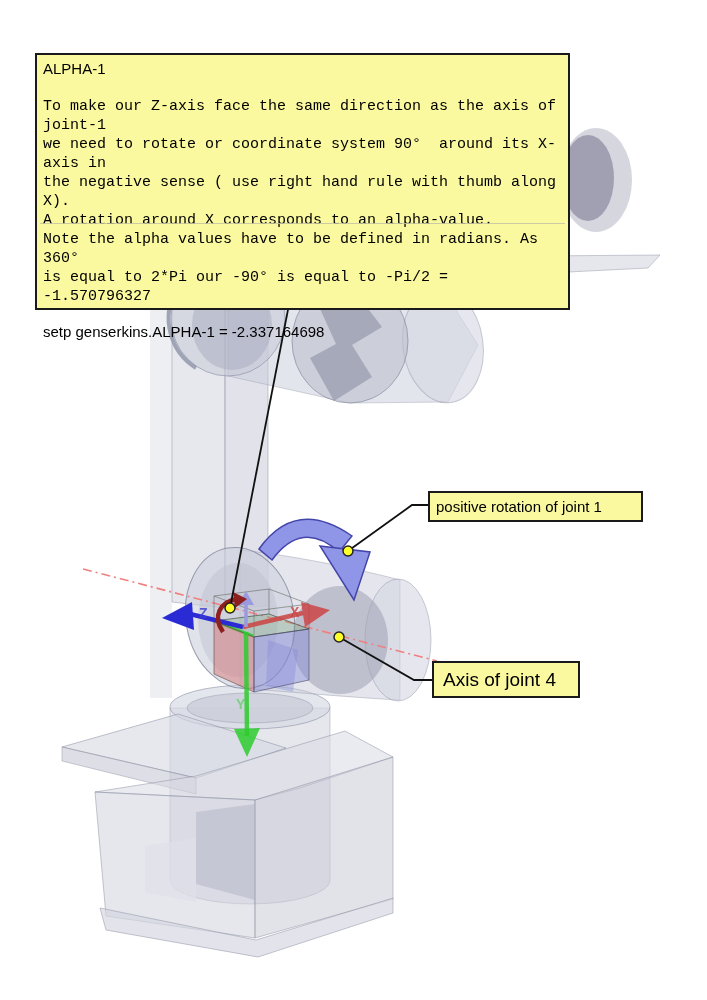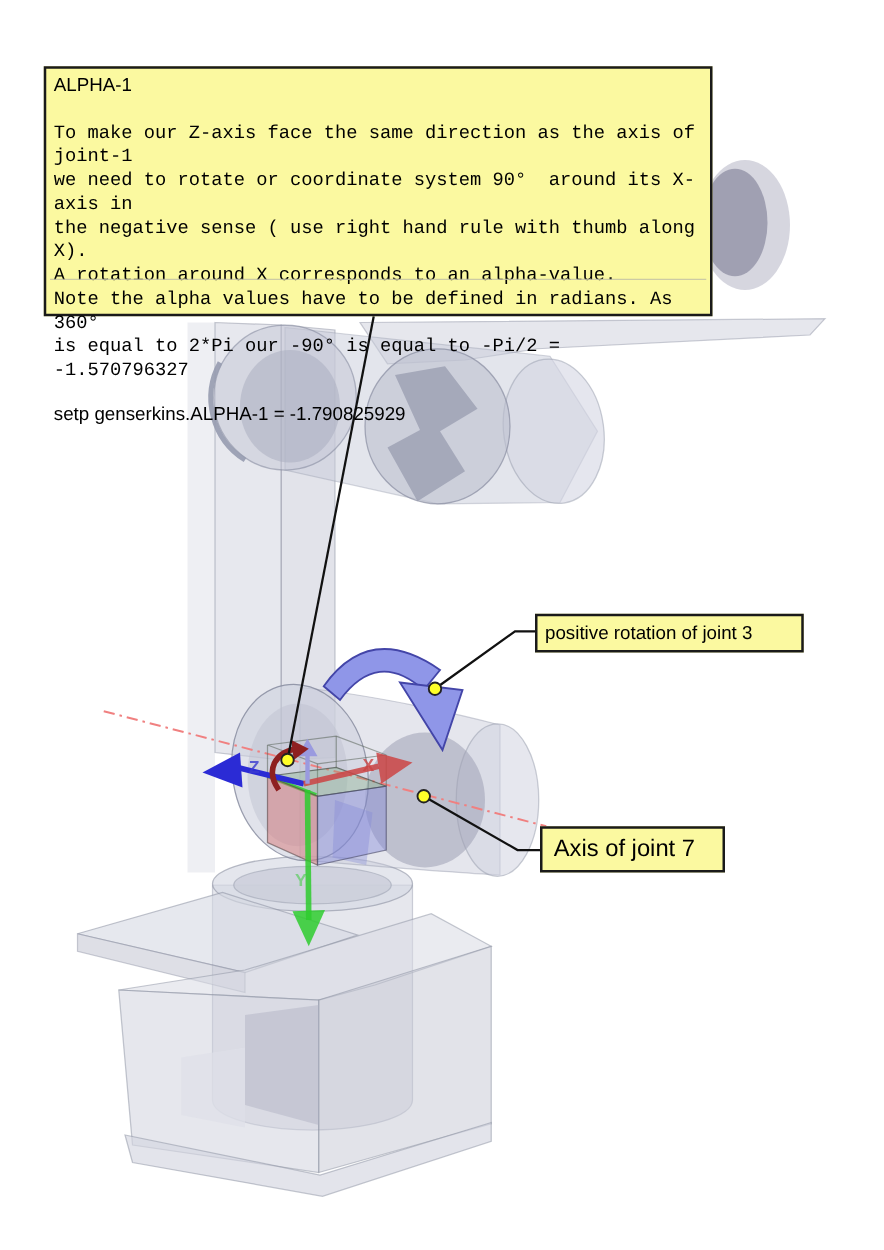--- a/index.html
+++ b/index.html
@@ -1,21 +1,21 @@
 <!DOCTYPE html>
 <html><head>
 <meta charset="utf-8">
 <style>
   html,body{margin:0;padding:0;background:#ffffff;}
   #stage{position:relative;width:707px;height:1000px;background:#ffffff;overflow:hidden;
          font-family:"Liberation Sans", sans-serif;}
   #scene{position:absolute;left:0;top:0;z-index:1;}
   .callout-box{position:absolute;z-index:2;background:#FBF9A0;border:2px solid #1a1a1a;
                box-sizing:border-box;display:flex;align-items:center;color:#000;}
-  #main-note{left:35px;top:53px;width:535px;height:200px;display:block;
+  #main-note{left:35px;top:53px;width:535px;height:257px;display:block;
              padding:4px 6px;font-size:15px;line-height:19px;}
   #main-note .title{margin:0 0 19px 0;}
   #main-note .body{white-space:pre-wrap;font-family:Liberation Mono, monospace;}
   #main-note .cmd{margin-top:16px;}
   #main-note .sep{position:absolute;left:3px;right:3px;top:168px;height:1px;
                   background:rgba(195,195,165,0.85);}
   #pos-rot-label{left:428px;top:491px;width:215px;height:31px;font-size:15px;padding-left:6px;}
   #axis-label{left:432px;top:661px;width:148px;height:37px;font-size:19px;padding-left:9px;}
   svg text{font-family:"Liberation Sans", sans-serif;font-weight:bold;}
 </style>
@@ -118,24 +118,24 @@
 
 <div id="main-note" class="callout-box">
   <div class="title">ALPHA-1</div>
   <div class="body">To make our Z-axis face the same direction as the axis of joint-1
 we need to rotate or coordinate system 90°  around its X-axis in
 the negative sense ( use right hand rule with thumb along X).
 A rotation around X corresponds to an alpha-value.
 Note the alpha values have to be defined in radians. As 360°
 is equal to 2*Pi our -90° is equal to -Pi/2 = -1.570796327</div>
   <div class="sep"></div>
-  <div class="cmd">setp genserkins.ALPHA-1 =  -1.790825929</div>
+  <div class="cmd">setp genserkins.ALPHA-1 =  -2.337164698</div>
 </div>
 
 <div id="pos-rot-label" class="callout-box">
-  <span>positive rotation of joint 3</span>
+  <span>positive rotation of joint 1</span>
 </div>
 
 <div id="axis-label" class="callout-box">
-  <span>Axis of joint 7</span>
+  <span>Axis of joint 4</span>
 </div>
 
 </div>
 
 </body></html>

